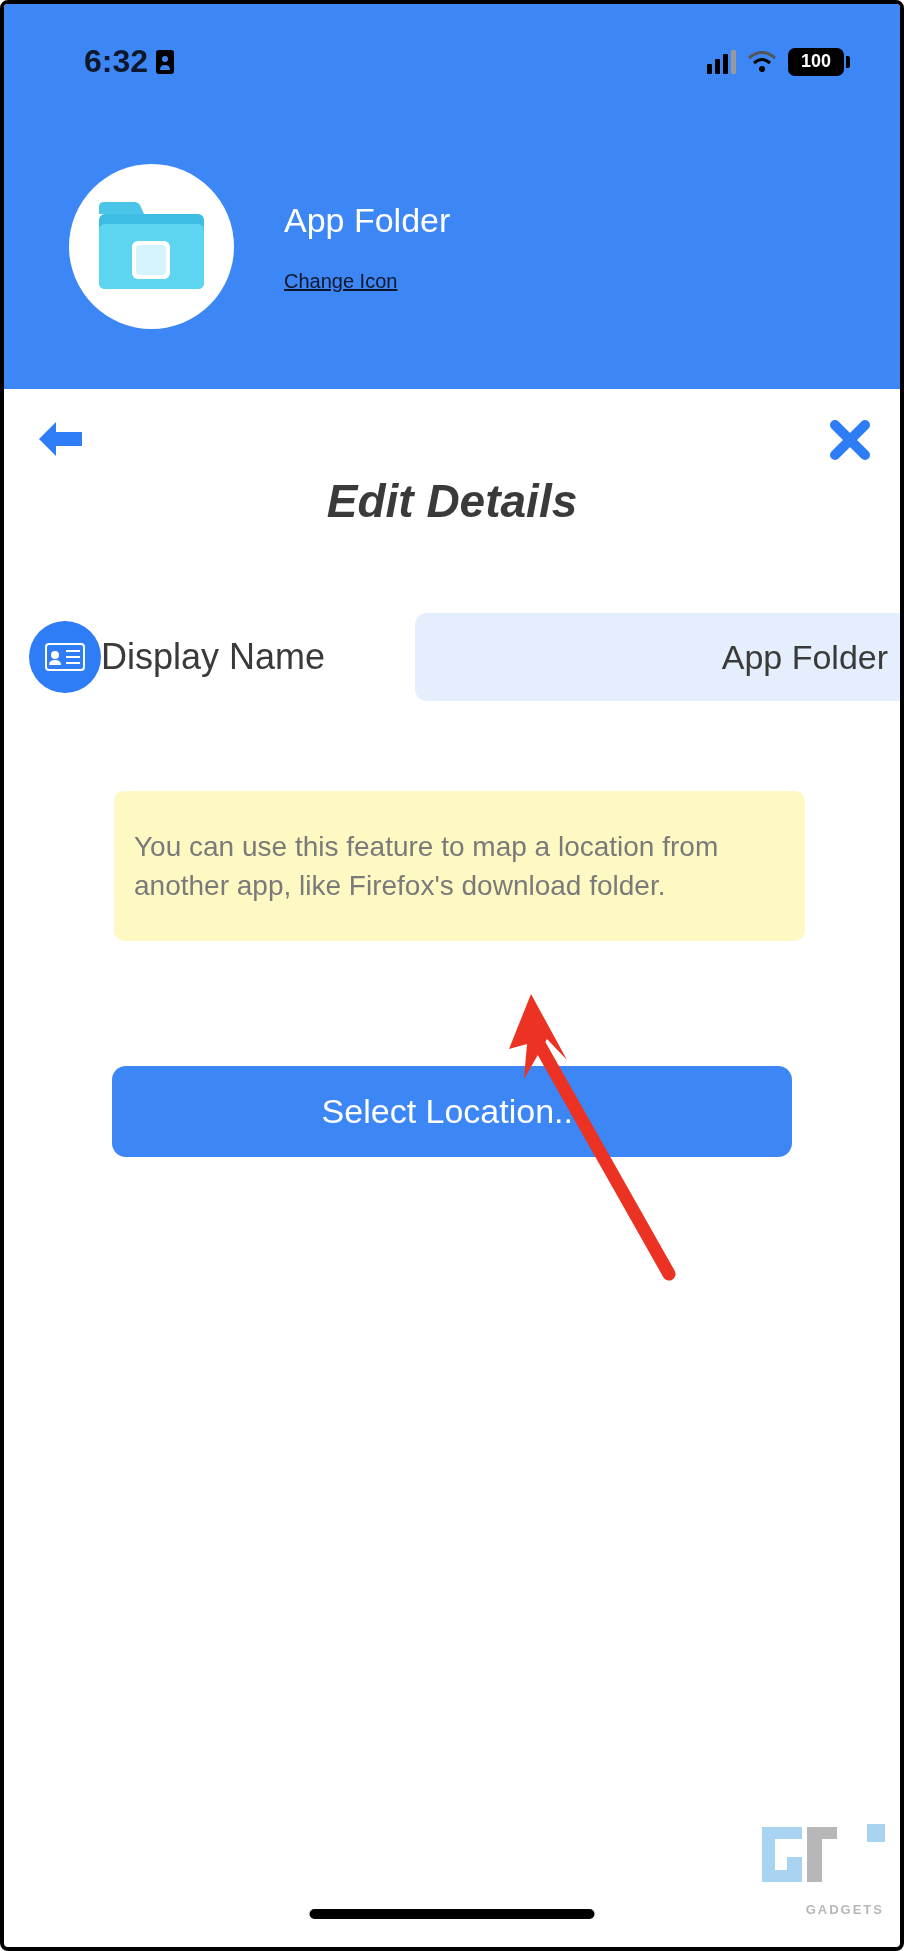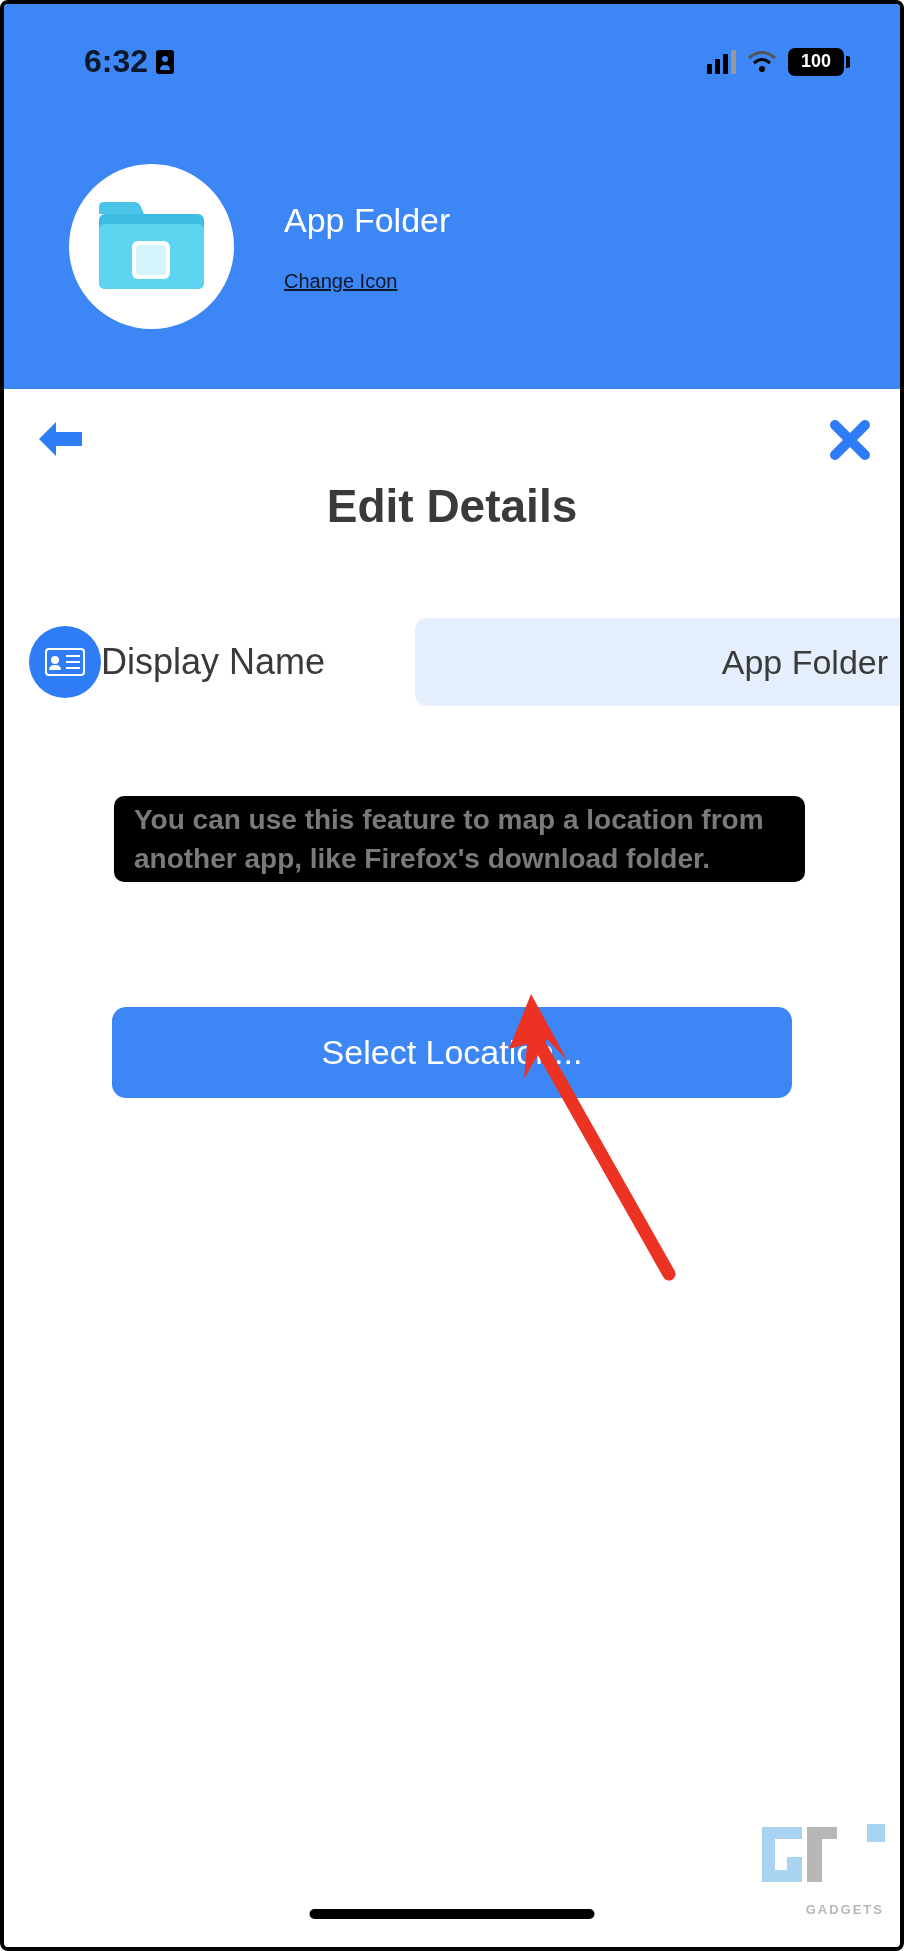--- a/index.html
+++ b/index.html
@@ -142,21 +142,21 @@
     .close-x {
       color: #2e7cf6;
       font-size: 46px;
       font-weight: 900;
     }
     .page-title {
       text-align: center;
       font-size: 46px;
       font-weight: 700;
       color: #3a3a3a;
-      margin-top: 5px;
+      font-style: italic;
     }
     .field-row {
       display: flex;
       align-items: center;
       padding: 85px 20px 0 25px;
     }
     .field-icon-circle {
       width: 72px;
       height: 72px;
       background: #2e7cf6;
@@ -177,25 +177,24 @@
       border: none;
       border-radius: 12px;
       padding: 22px 30px;
       font-size: 34px;
       color: #3a3a3a;
       text-align: right;
       margin-left: 90px;
       height: 88px;
     }
     .hint-box {
-      background: #000000;
+      background: #fef9c3;
       border-radius: 10px;
       margin: 90px 95px 0 110px;
-      padding: 4px 20px;
-      font-weight: bold;
+      padding: 36px 20px;
     }
     .hint-text {
       font-size: 28px;
       color: #7a7a7a;
       line-height: 1.4;
     }
     .select-location-btn {
       display: block;
       margin: 125px auto 0;
       width: 680px;

